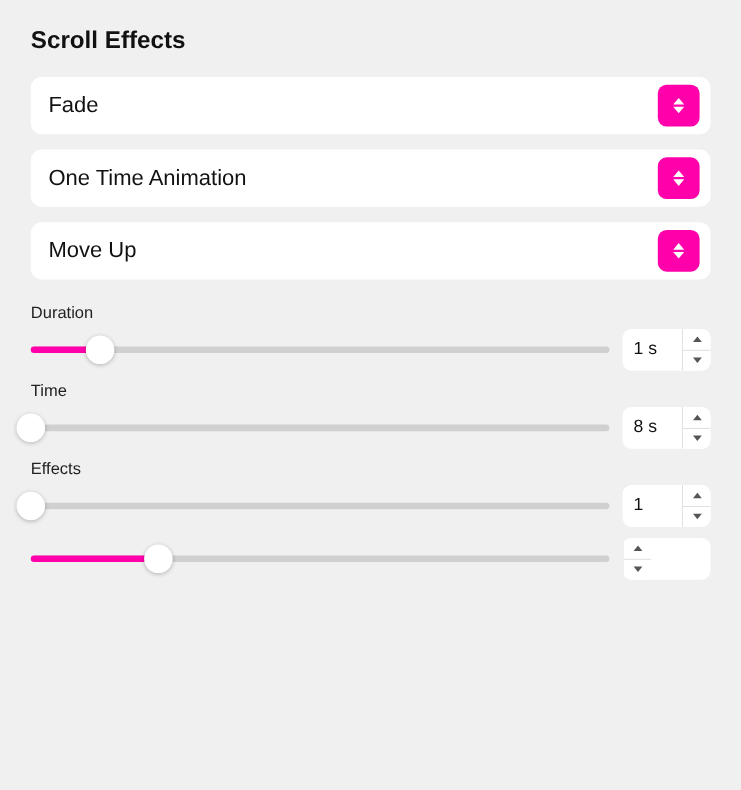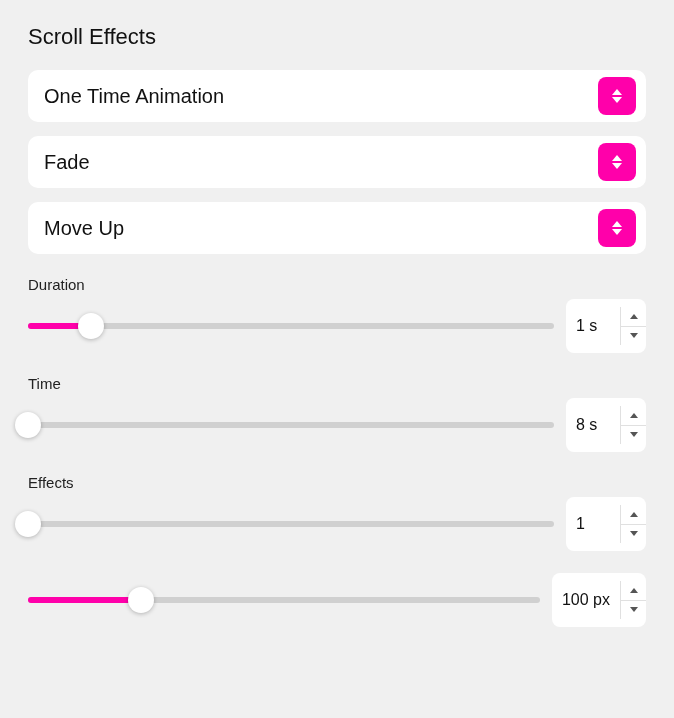--- a/index.html
+++ b/index.html
@@ -16,21 +16,21 @@
 
     .panel {
       background: #f0f0f0;
       width: 674px;
       min-height: 718px;
       padding: 24px 28px 30px 28px;
     }
 
     .panel-title {
       font-size: 22px;
-      font-weight: 400;
+      font-weight: 700;
       color: #111;
       margin-bottom: 20px;
     }
 
     .select-wrapper {
       position: relative;
       margin-bottom: 14px;
     }
 
     .select-display {
@@ -74,21 +74,21 @@
     }
 
     .select-arrow-btn .arrow-down {
       border-top: 6px solid #fff;
     }
 
     .controls-section {
       margin-top: 8px;
       display: flex;
       flex-direction: column;
-      gap: 12px;
+      gap: 0px;
     }
 
     .control-row {
       display: flex;
       flex-direction: column;
       margin-bottom: 10px;
     }
 
     .control-label {
       font-size: 15px;
@@ -138,21 +138,21 @@
       border-radius: 50%;
       box-shadow: 0 1px 4px rgba(0,0,0,0.25);
     }
 
     .number-input-wrapper {
       display: flex;
       align-items: center;
       background: #fff;
       border-radius: 8px;
       overflow: hidden;
-      height: 54px;
+      height: 38px;
       min-width: 80px;
     }
 
     .number-input-value {
       flex: 1;
       padding: 0 10px;
       font-size: 16px;
       color: #111;
       text-align: left;
       line-height: 38px;
@@ -207,31 +207,31 @@
 <body>
 
 <div class="panel">
 
   <div class="panel-title">Scroll Effects</div>
 
   <div class="two-selects">
 
     <div class="select-wrapper">
       <div class="select-display">
-        <span>One Time Animation</span>
+        <span>Fade</span>
         <div class="select-arrow-btn">
           <div class="arrow-up"></div>
           <div class="arrow-down"></div>
         </div>
       </div>
     </div>
 
     <div class="select-wrapper">
       <div class="select-display">
-        <span>Fade</span>
+        <span>One Time Animation</span>
         <div class="select-arrow-btn">
           <div class="arrow-up"></div>
           <div class="arrow-down"></div>
         </div>
       </div>
     </div>
 
     <div class="select-wrapper">
       <div class="select-display">
         <span>Move Up</span>
@@ -317,21 +317,20 @@
 
     <div class="control-row">
       <div class="control-input-row">
         <div class="slider-container">
           <div class="slider-track">
             <div class="slider-fill" style="width: 22%"></div>
             <div class="slider-thumb" style="left: 22%"></div>
           </div>
         </div>
         <div class="number-input-wrapper">
-          <span class="number-input-value">100 px</span>
           <div class="number-stepper">
             <button class="stepper-btn">
               <div class="stepper-arrow up"></div>
             </button>
             <button class="stepper-btn">
               <div class="stepper-arrow down"></div>
             </button>
           </div>
         </div>
       </div>

